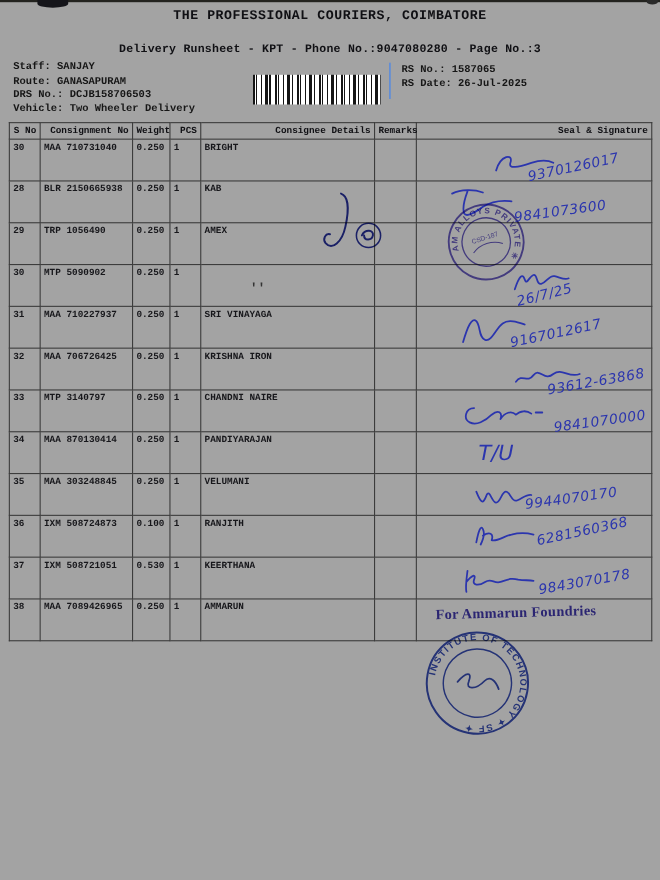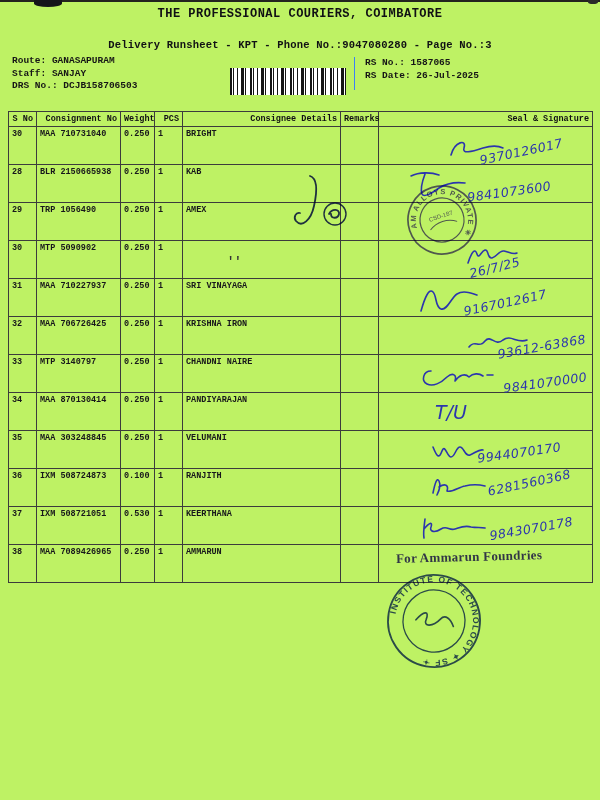--- a/index.html
+++ b/index.html
@@ -1,18 +1,18 @@
 <!DOCTYPE html>
 <html><head>
 <meta charset="utf-8">
 <style>
   *{margin:0;padding:0;box-sizing:border-box}
   html,body{background:#dededa}
   body{font-family:"Liberation Mono",monospace;}
-  .page{position:relative;width:600px;height:800px;margin:0 auto;background:#bef264;overflow:hidden;color:#161616}
+  .page{position:relative;width:600px;height:800px;margin:0 auto;background:#a3a3a3;overflow:hidden;color:#161616}
   .scan-top{position:absolute;top:0;left:0;right:0;height:2px;background:#23231f}
   .scan-blob{position:absolute;top:0;left:34px;width:28px;height:7px;background:#15151a;border-radius:0 0 60% 60%}
   .scan-blob2{position:absolute;top:0;right:2px;width:10px;height:4px;background:#2a2a2a;border-radius:0 0 50% 50%}
 
   .title{text-align:center;font-weight:bold;font-size:12px;letter-spacing:.5px;padding-top:7px;color:#101014}
   .subtitle{text-align:center;font-weight:bold;font-size:10.5px;margin-top:18px;letter-spacing:.2px;color:#101014}
 
   .info{position:relative;height:54px;margin:4px 8px 0}
   .info-left{position:absolute;left:4px;top:0}
   .iline{font-size:9.5px;font-weight:bold;line-height:12.5px;white-space:nowrap}
@@ -47,23 +47,24 @@
 <div class="page">
   <div class="scan-top"></div>
   <div class="scan-blob"></div>
   <div class="scan-blob2"></div>
 
   <div class="title">THE PROFESSIONAL COURIERS, COIMBATORE</div>
   <div class="subtitle">Delivery Runsheet - KPT - Phone No.:9047080280 - Page No.:3</div>
 
   <div class="info">
     <div class="info-left">
+      <div class="iline">Staff: SANJAY</div>
       <div class="iline">Route: GANASAPURAM</div>
-      <div class="iline">Staff: SANJAY</div>
       <div class="iline">DRS No.: DCJB158706503</div>
+      <div class="iline">Vehicle: Two Wheeler Delivery</div>
     </div>
     <div class="barcode"></div>
     <div class="info-right">
       <div class="iline">RS No.: 1587065</div>
       <div class="iline">RS Date: 26-Jul-2025</div>
     </div>
   </div>
 
   <table>
     <colgroup>

